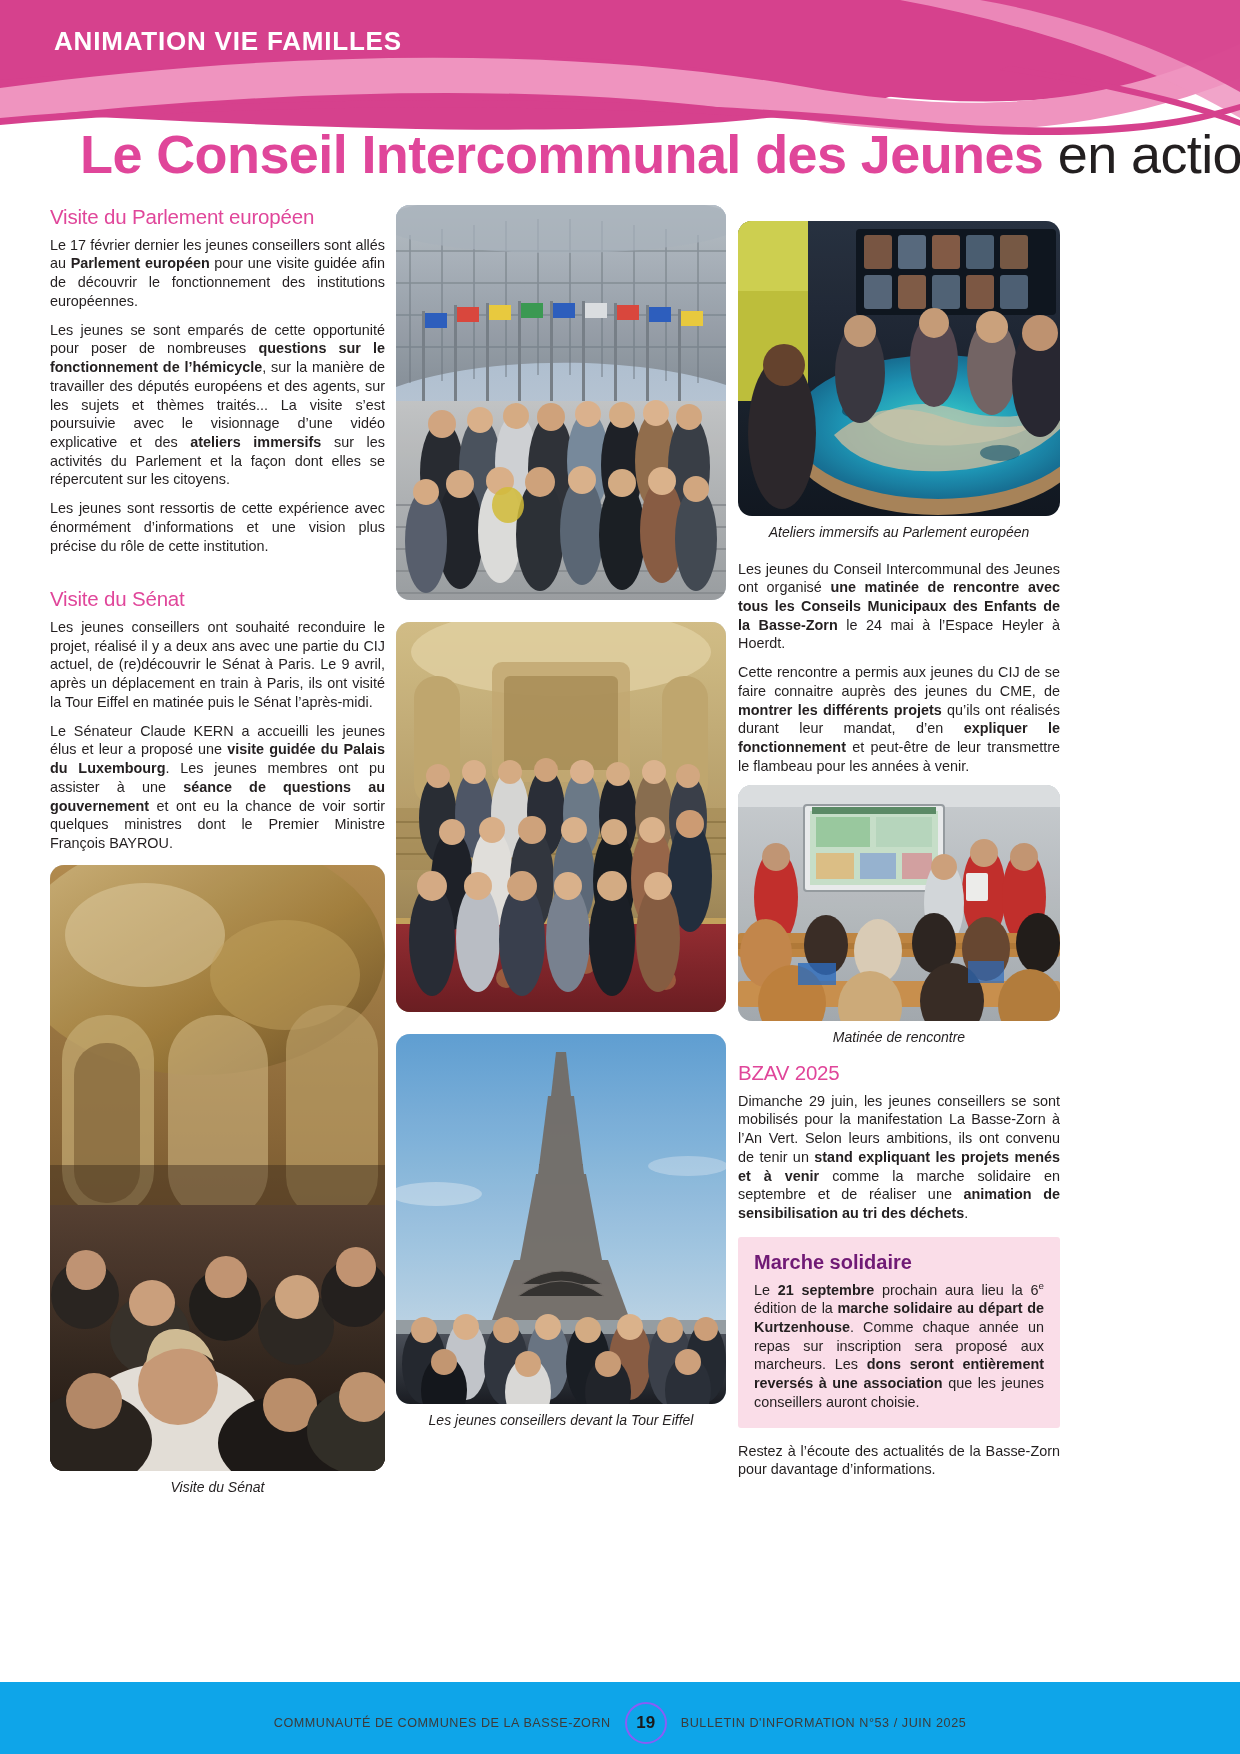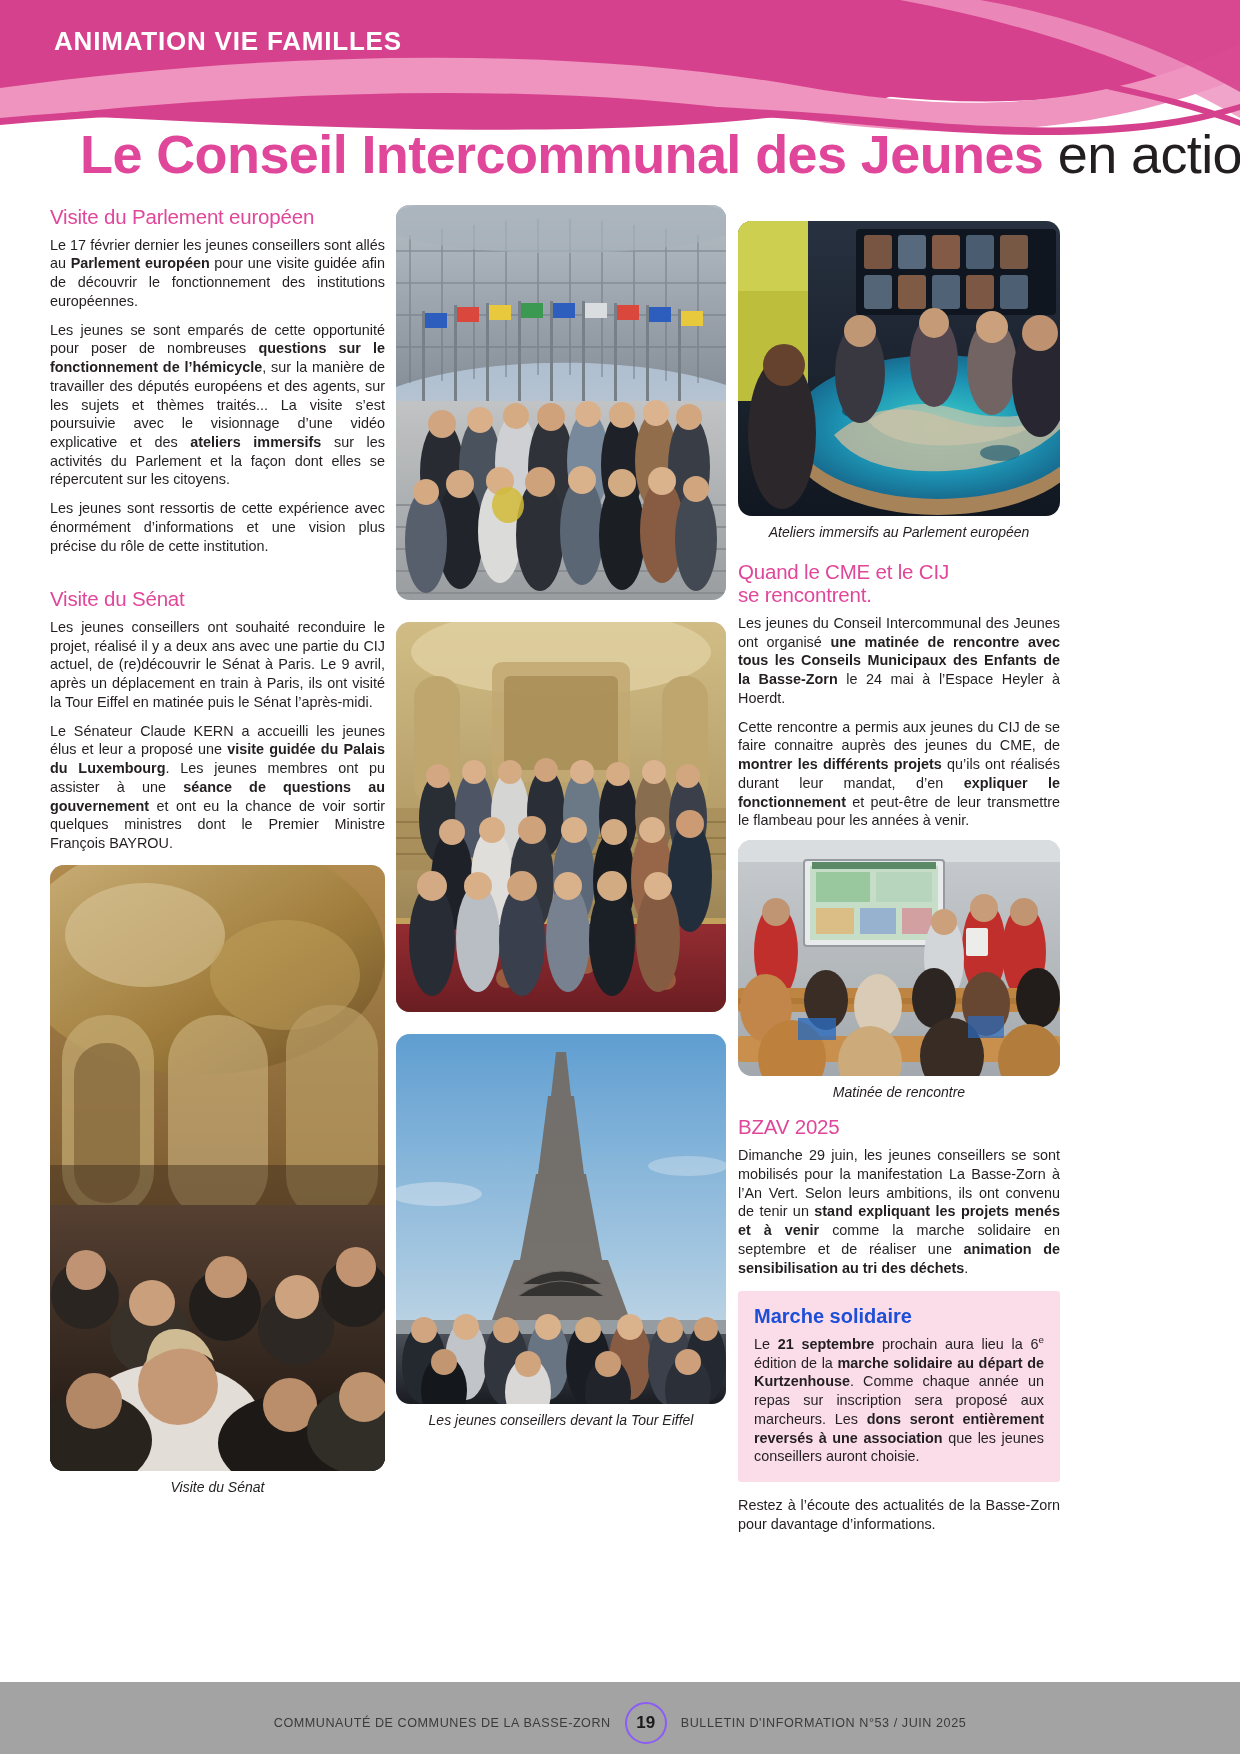--- a/index.html
+++ b/index.html
@@ -96,42 +96,42 @@
 
   
   .callout {
     background: #fadde8;
     border-radius: 3px;
     padding: 14px 16px 16px 16px;
     margin-top: 14px;
   }
   .callout h3 {
     margin: 0 0 6px 0;
-    color: #1d4ed8;
+    color: #701a75;
     font-size: 20px;
     font-weight: 800;
   }
   .callout p {
     margin: 0;
     font-size: 14.4px;
     line-height: 1.30;
     text-align: justify;
     color: #231f20;
   }
   .callout p b { font-weight: 700; }
   sup { font-size: 0.68em; vertical-align: super; }
 
   
   .footer {
     position: absolute;
     left: 0;
     bottom: 0;
     width: 1240px;
     height: 72px;
-    background: #a3a3a3;
+    background: #0ea5e9;
   }
   .footer-inner {
     position: absolute;
     left: 0; right: 0;
     top: 20px;
     display: flex;
     align-items: center;
     justify-content: center;
     gap: 14px;
   }
@@ -552,24 +552,20 @@
         <ellipse cx="302" cy="160" rx="28" ry="56" fill="#2b2a34"></ellipse>
           <circle cx="302" cy="112" r="18" fill="#c99a76"></circle>
       </g>
       <rect x="0" y="0" width="322" height="295" fill="#000" opacity="0.05"></rect>
     </svg>
   </div>
   <div class="caption">Ateliers immersifs au Parlement européen</div>
 
   <div style="height:18px;"></div>
 
-  <h2 class="sect">
-    <span>Quand le CME et le CIJ</span><br>
-    <span>se rencontrent.</span>
-  </h2>
 
   <p class="body"><span>Les jeunes du Conseil Intercommunal des Jeunes ont organisé </span><b>une matinée de rencontre avec tous les Conseils Municipaux des Enfants de la Basse-Zorn</b><span> le 24 mai à l’Espace Heyler à Hoerdt.</span></p>
 
   <p class="body"><span>Cette rencontre a permis aux jeunes du CIJ de se faire connaitre auprès des jeunes du CME, de </span><b>montrer les différents projets</b><span> qu’ils ont réalisés durant leur mandat, d’en </span><b>expliquer le fonctionnement</b><span> et peut-être de leur transmettre le flambeau pour les années à venir.</span></p>
 
   <div class="photo" style="width:322px;height:236px;margin-top:10px;">
     <svg viewBox="0 0 322 236" preserveAspectRatio="none">
       <defs>
         <linearGradient id="gRoom" x1="0" y1="0" x2="0" y2="1">
           <stop offset="0%" stop-color="#cfd3d6"></stop>

